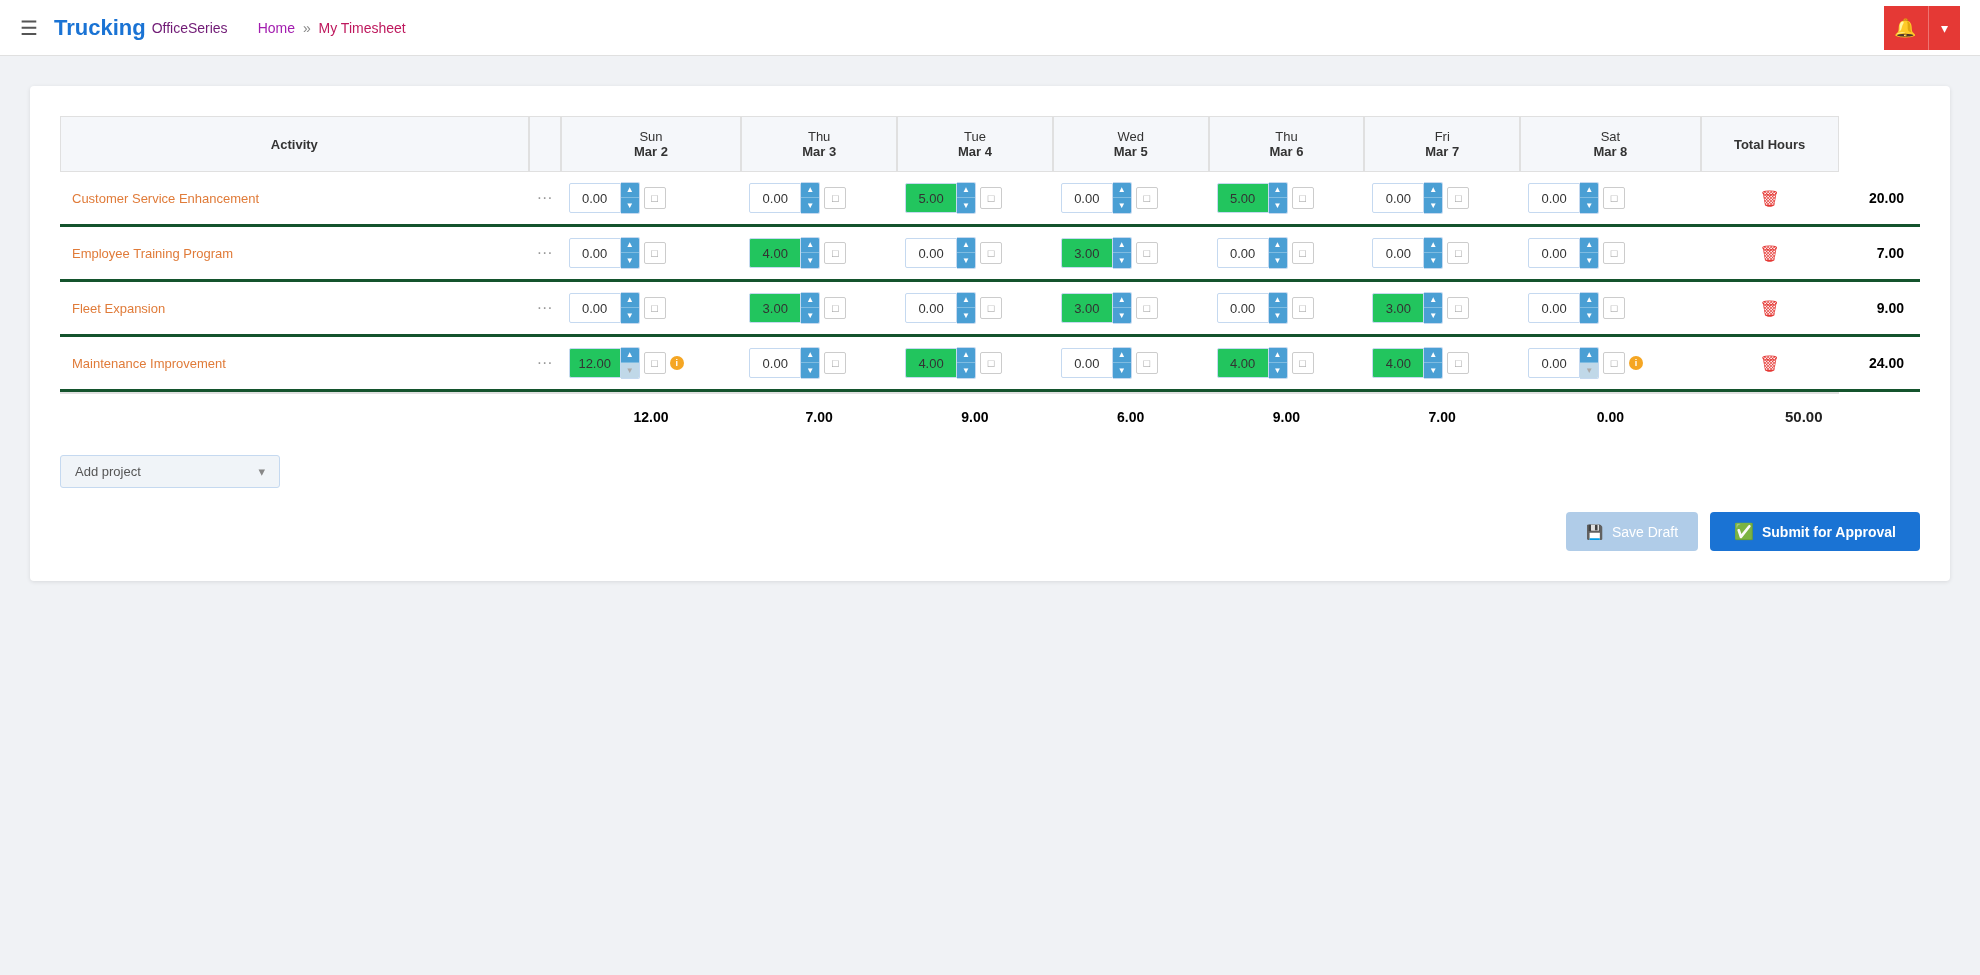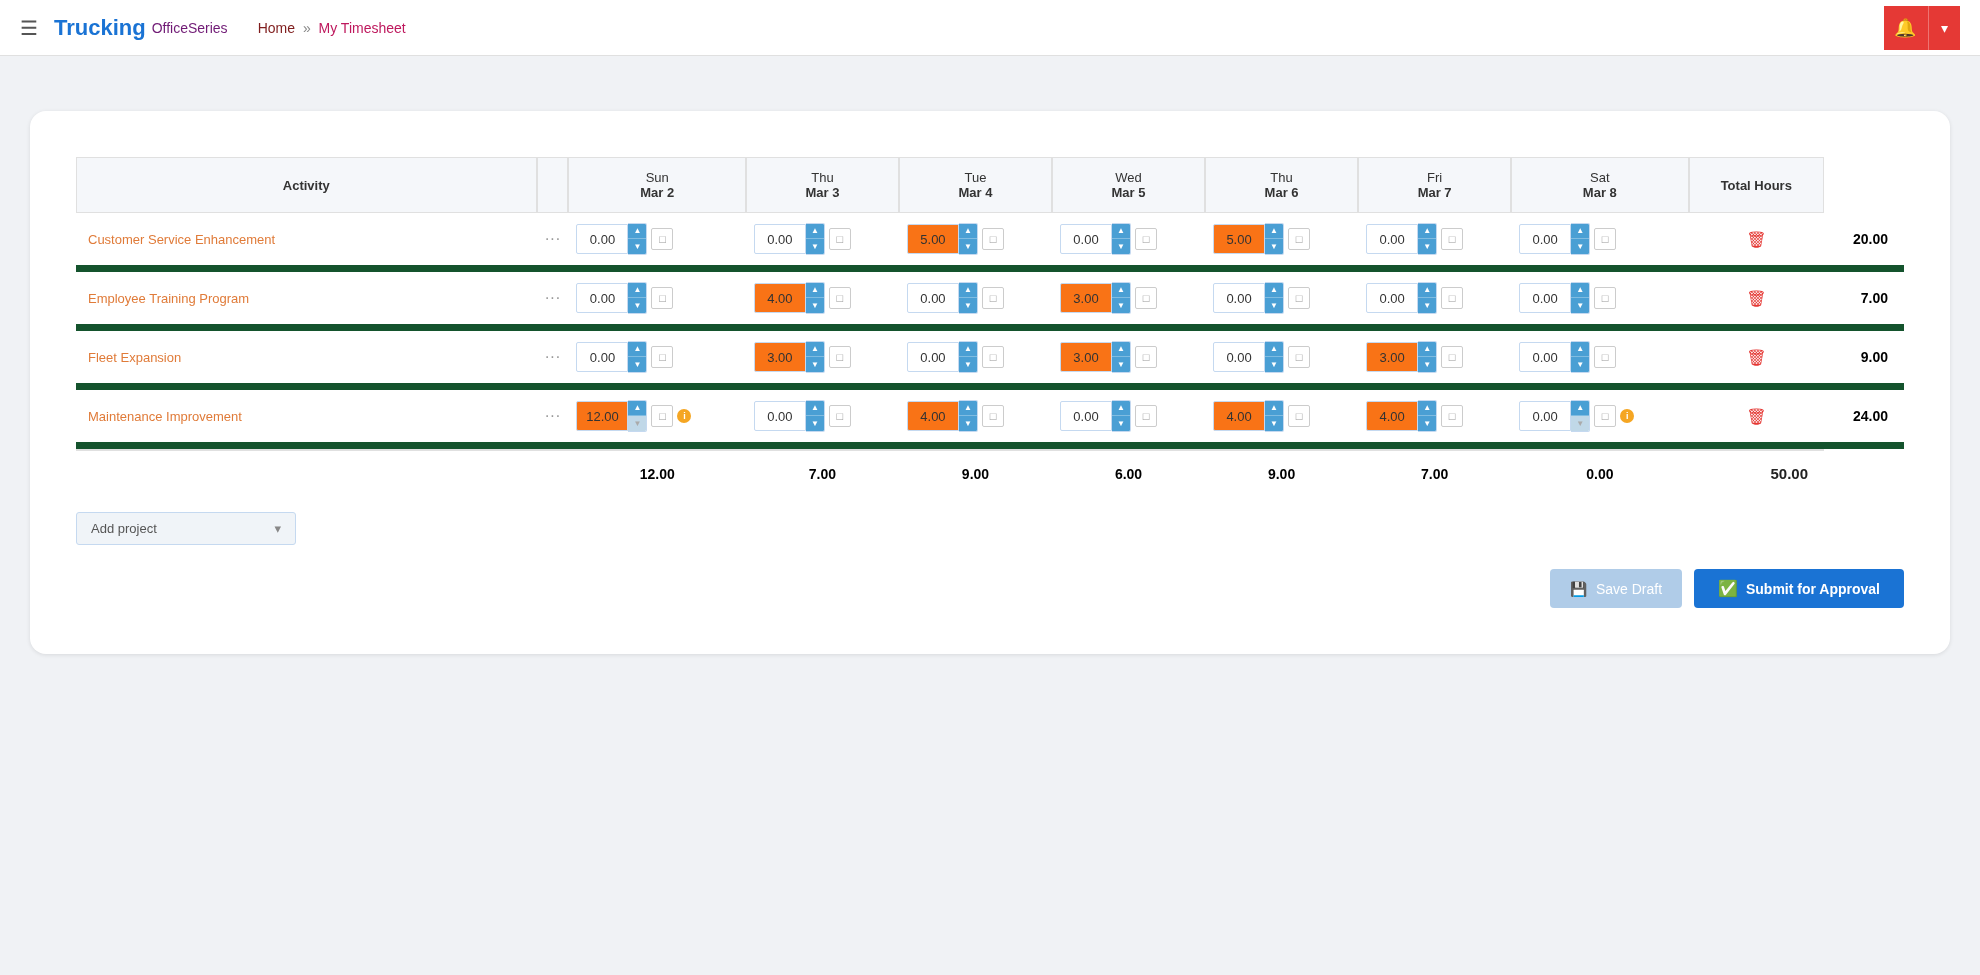--- a/index.html
+++ b/index.html
@@ -7,73 +7,73 @@
 
     
     .header {
       display: flex; align-items: center; background: #fff;
       border-bottom: 1px solid #e0e0e0; padding: 0 20px; height: 56px;
     }
     .hamburger { font-size: 20px; color: #555; cursor: pointer; margin-right: 16px; }
     .brand-title { color: #1a73d4; font-size: 22px; font-weight: 700; margin-right: 6px; }
     .brand-sub { color: #701a75; font-size: 14px; margin-right: 30px; }
     .breadcrumb { flex: 1; font-size: 14px; }
-    .breadcrumb a { color: #7f1d1d; text-decoration: none; }
+    .breadcrumb a { color: #a21caf; text-decoration: none; }
     .breadcrumb .sep { color: #888; margin: 0 4px; }
     .breadcrumb .current { color: #be185d; }
     .header-right { display: flex; align-items: center; gap: 0; }
     .bell-btn {
       background: #e53935; border: none; color: #fff;
       width: 44px; height: 44px; cursor: pointer; font-size: 18px;
       display: flex; align-items: center; justify-content: center;
     }
     .dropdown-btn {
       background: #e53935; border: none; color: #fff;
       width: 32px; height: 44px; cursor: pointer; font-size: 14px;
       display: flex; align-items: center; justify-content: center;
       border-left: 1px solid rgba(255,255,255,0.3);
     }
 
     
     .main { padding: 30px; }
     .card {
-      background: #fff; border-radius: 16px;
-      box-shadow: 0 1px 4px rgba(0,0,0,0.1); padding: 46px; margin-top: 25px;
+      background: #fff; border-radius: 4px;
+      box-shadow: 0 1px 4px rgba(0,0,0,0.1); padding: 30px;
     }
 
     
     .ts-table { width: 100%; border-collapse: separate; border-spacing: 0; }
 
     
     .ts-header th {
       background: #f5f7fa; border: 1px solid #e0e0e0;
       padding: 12px 8px; text-align: center;
       font-weight: 600; font-size: 13px; color: #333;
     }
     .ts-header th.activity-col { text-align: center; min-width: 340px; }
     .ts-header th.day-col { min-width: 110px; }
     .ts-header th.total-col { min-width: 100px; }
 
     
     .ts-row td {
-      border-bottom: 7px solid #14532d;
+      border-bottom: 3px solid #14532d;
       padding: 10px 8px; vertical-align: middle; font-size: 13px;
     }
     .ts-row td.activity-name { color: #e07b39; font-weight: 500; padding-left: 12px; }
     .ts-row td.dots-cell { color: #999; font-size: 16px; text-align: center; width: 30px; }
     .ts-row td.total-cell { text-align: right; font-weight: 700; font-size: 14px; padding-right: 16px; }
 
     
     .hour-cell {
       display: flex; align-items: center; gap: 4px;
     }
     .hour-input-wrap { display: flex; align-items: center; }
     .hour-input {
       width: 52px; height: 30px; border: 1px solid #c5d9f0;
-      background: #f97316; text-align: center; font-size: 13px;
+      background: #22c55e; text-align: center; font-size: 13px;
       border-radius: 2px 0 0 2px; color: #333; padding: 0 4px;
     }
     .hour-input.zero { background: #fff; }
     .spinner-btns {
       display: flex; flex-direction: column;
       border: 1px solid #c5d9f0; border-left: none;
       border-radius: 0 2px 2px 0; overflow: hidden;
     }
     .spinner-btn {
       background: #4a9fd4; border: none; cursor: pointer;

